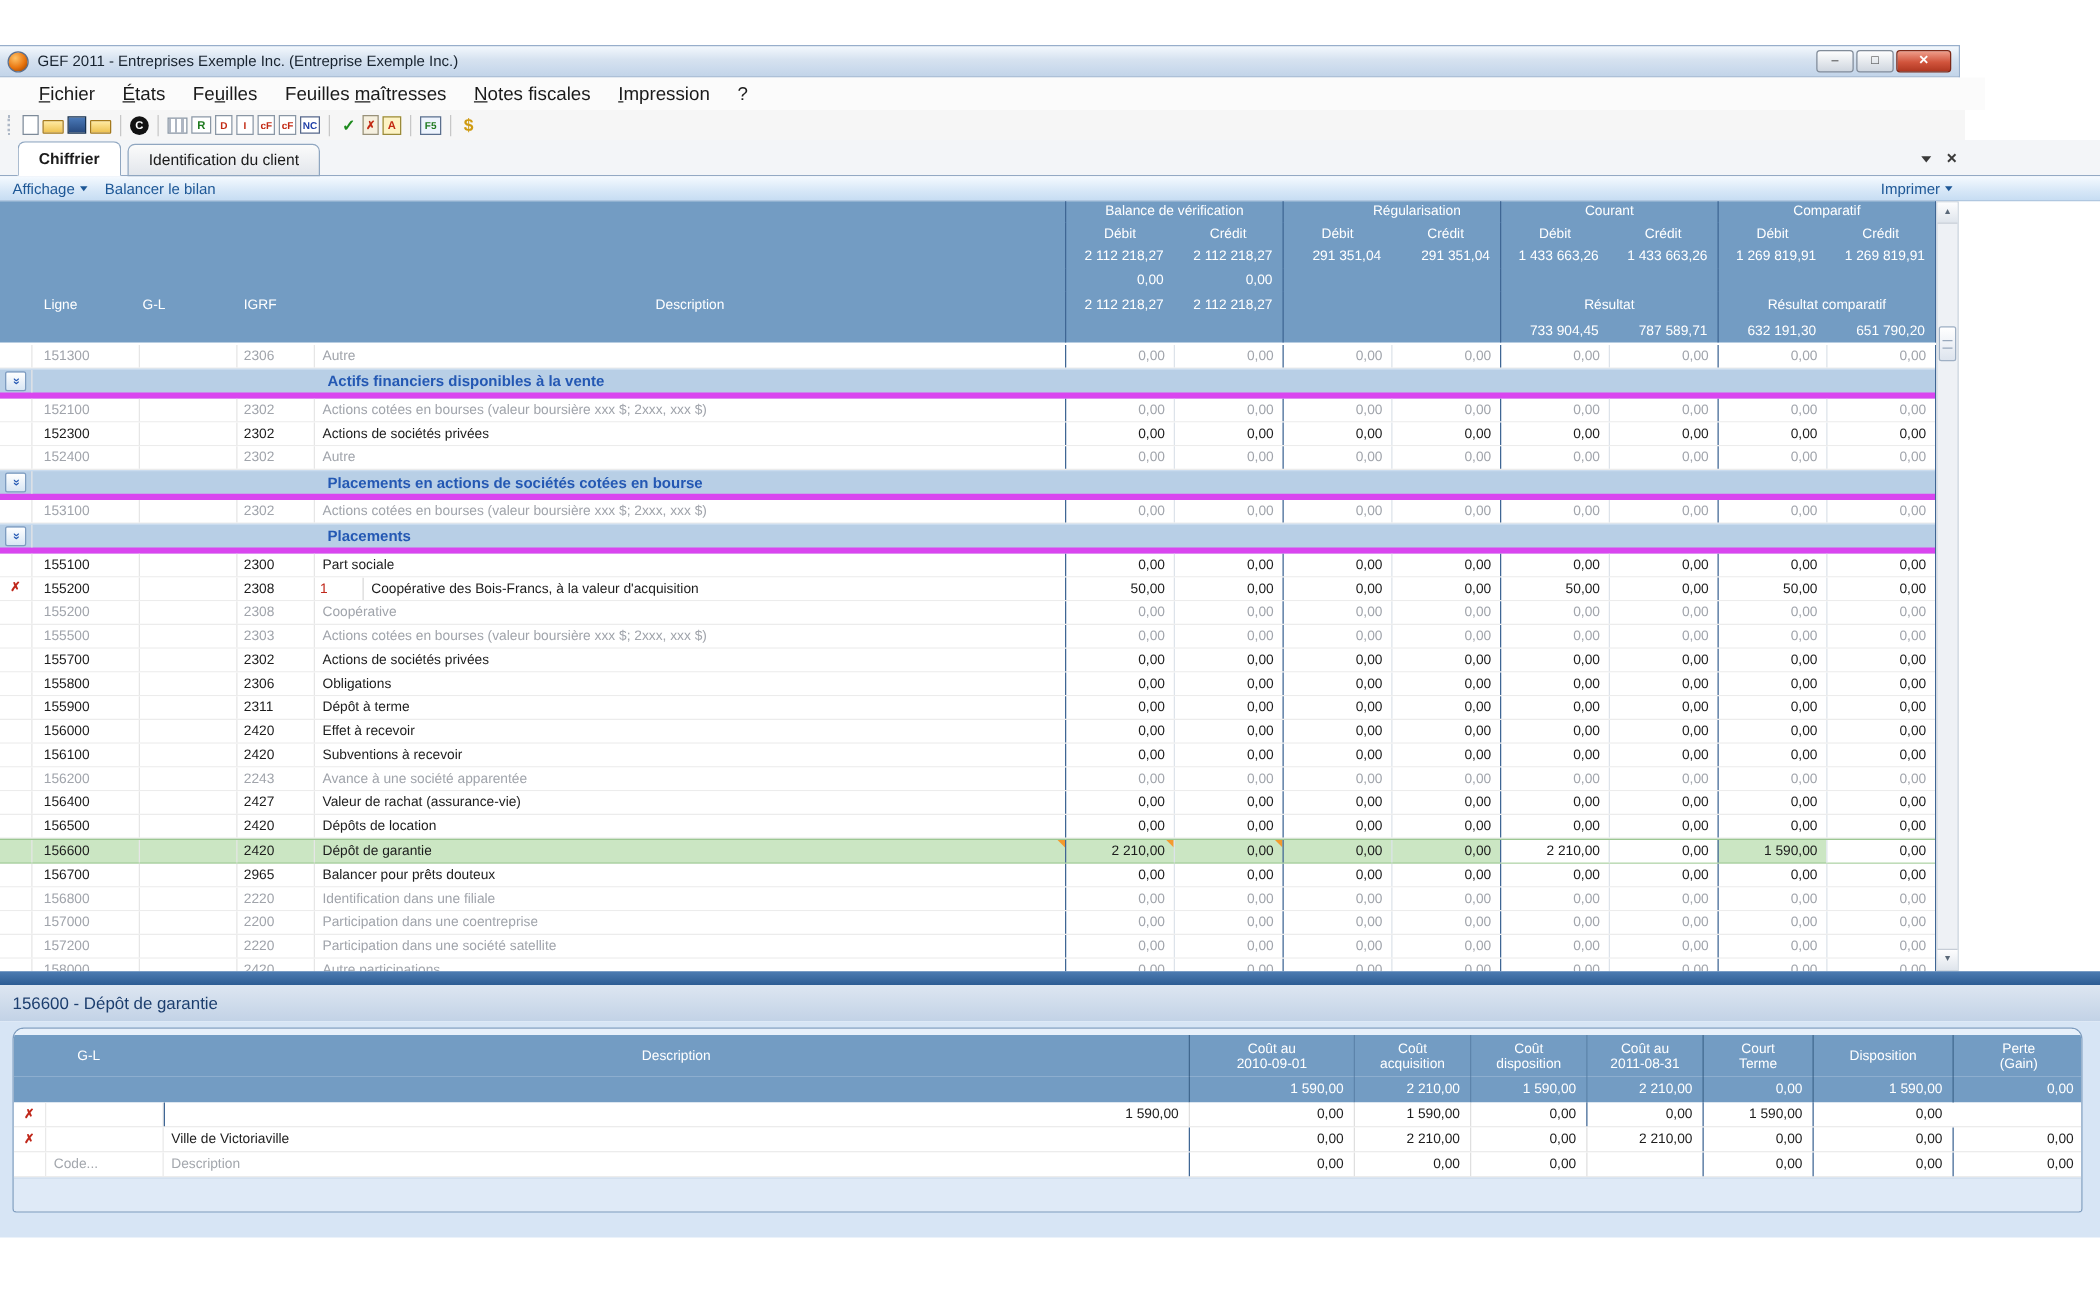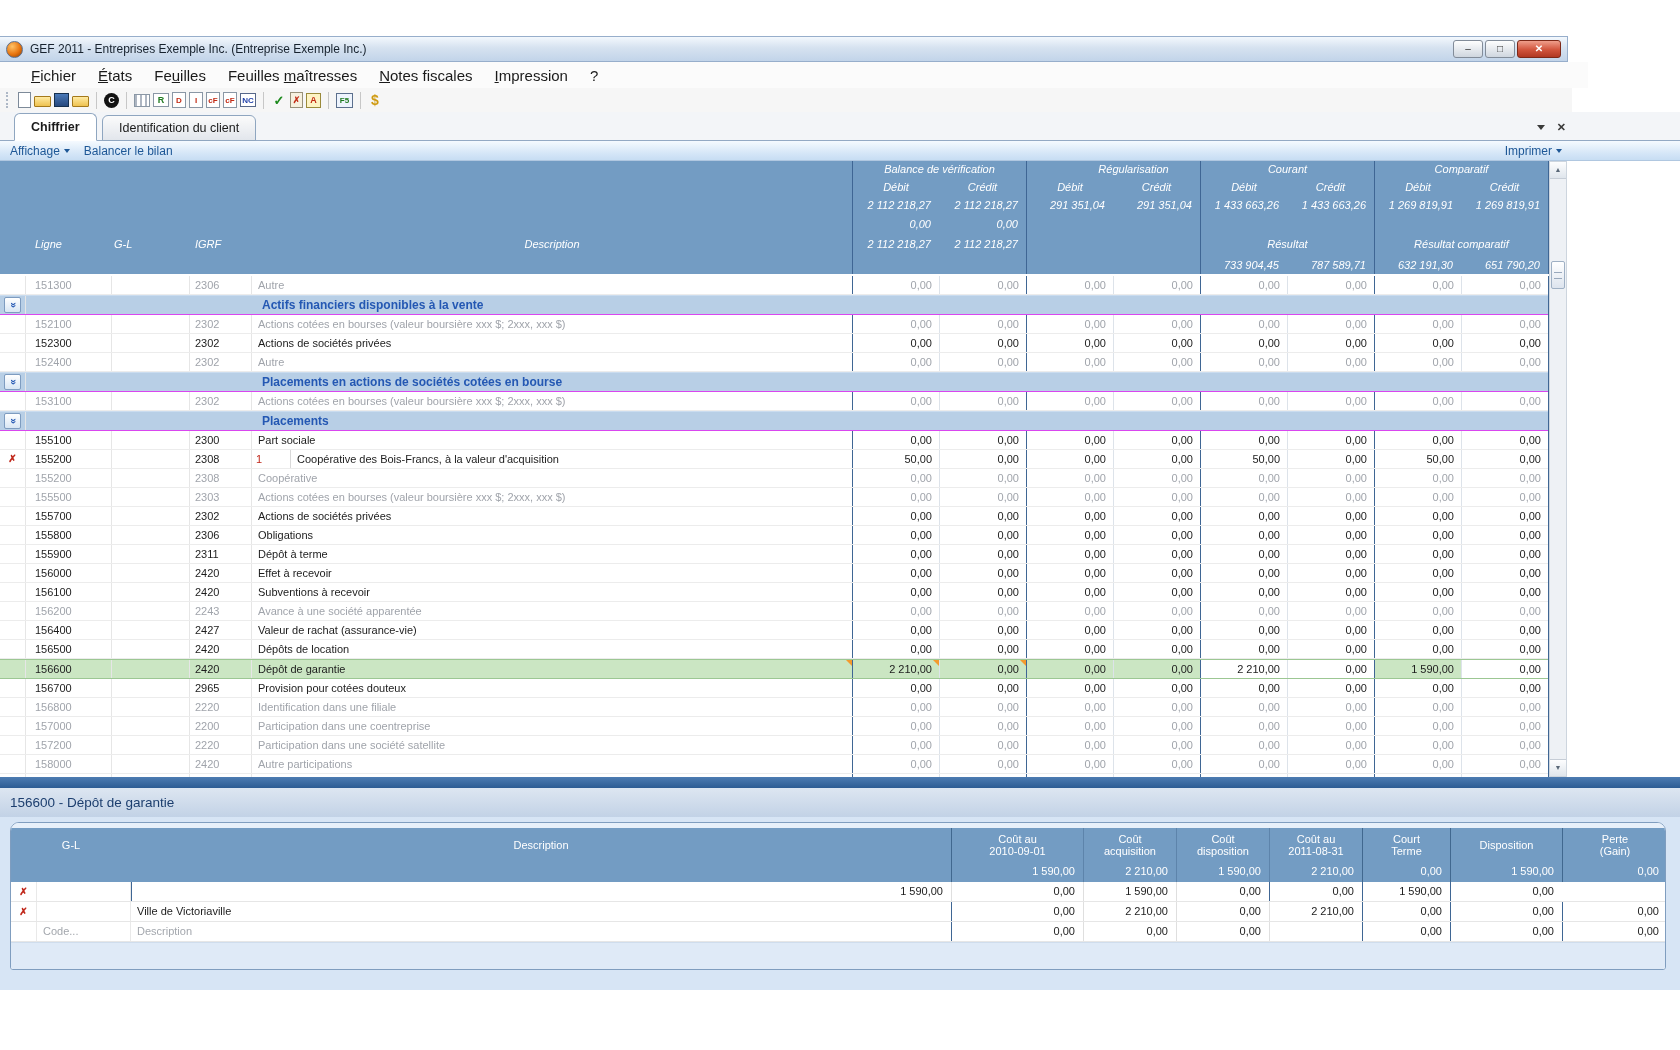--- a/index.html
+++ b/index.html
@@ -63,33 +63,33 @@
   .lnk .caret{border-top-color:#1d5796;border-width:3.5px;border-top-width:4.5px;margin-top:3px;}
   .linkbar .spacer{flex:1;}
   .lnk.right{margin:0;padding-left:36px;}
 
   
   .ghead{position:absolute;left:0;top:161px;width:1548px;height:113px;background:var(--hdr);color:#fff;
     font-size:11px;border-right:1px solid var(--navy);box-sizing:content-box;}
   .ghr{display:grid;grid-template-columns:var(--gcols);}
   .r1{height:17px;line-height:17px;} .r2{height:18px;line-height:18px;} .r3{height:19px;line-height:19px;}
   .r4{height:18px;line-height:18px;} .r5{height:23px;line-height:23px;} .r6{height:18px;line-height:18px;}
-  .gc{overflow:hidden;white-space:nowrap;font-style:italic;}
+  .gc{overflow:hidden;white-space:nowrap;}
   .gc.center{text-align:center;} .gc.num{text-align:right;padding-right:8px;}
   .sp5{grid-column:1/6;} .g0{grid-column:6/8;} .g1{grid-column:8/10;padding-left:40px;} .g2{grid-column:10/12;} .g3{grid-column:12/14;}
   .bd{border-left:1px solid var(--navy);}
   .ligne-h{padding-left:9px;} .gl-h{padding-left:2px;} .igrf-h{padding-left:5px;}
 
   
   .gbody{position:absolute;left:0;top:276px;width:1548px;height:501px;overflow:hidden;background:#fff;
     border-right:1px solid var(--navy);}
   .grow{display:grid;grid-template-columns:var(--gcols);height:18px;line-height:18px;font-size:11px;
     color:#1c1c1c;border-bottom:1px solid #ececec;background:#fff;}
   .grow.gray{color:#a0a4ab;}
-  .grow.group{background:var(--grpbg);color:var(--grptx);border-top:1px solid #cadcef;border-bottom:1px solid #d946ef;}
+  .grow.group{background:var(--grpbg);color:var(--grptx);border-top:1px solid #cadcef;border-bottom:5px solid #d946ef;}
   .grow.sel{background:#cbe6c3;border-top:1px solid #9cc793;border-bottom:1px solid #9cc793;}
   .cexp{border-right:1px solid #e6e6e6;color:#c0271a;text-align:center;font-size:10px;font-weight:bold;}
   .cligne{padding-left:9px;border-right:1px solid #e6e6e6;}
   .cgl{border-right:1px solid #e6e6e6;}
   .cigrf{padding-left:5px;border-right:1px solid #e6e6e6;}
   .cdesc{display:flex;position:relative;overflow:hidden;white-space:nowrap;}
   .desctext{padding-left:6px;overflow:hidden;white-space:nowrap;}
   .notenum{flex:0 0 34px;color:#c0271a;padding-left:4px;border-right:1px solid #d9d9d9;}
   .cv{text-align:right;padding-right:7px;position:relative;overflow:hidden;}
   .cv.bl{border-left:1px solid #dde3ea;}
@@ -618,21 +618,21 @@
         <div class="cv bl white">0,00</div>
         <div class="cv bd">1 590,00</div>
         <div class="cv bl white">0,00</div>
       </div>
       <div class="grow">
         <div class="cexp"></div>
         <div class="cligne">156700</div>
         <div class="cgl"></div>
         <div class="cigrf">2965</div>
         <div class="cdesc">
-          <div class="desctext">Provision pour cotées douteux</div>
+          <div class="desctext">Balancer pour prêts douteux</div>
         </div>
         <div class="cv bd">0,00</div>
         <div class="cv bl">0,00</div>
         <div class="cv bd">0,00</div>
         <div class="cv bl">0,00</div>
         <div class="cv bd">0,00</div>
         <div class="cv bl">0,00</div>
         <div class="cv bd">0,00</div>
         <div class="cv bl">0,00</div>
       </div>

